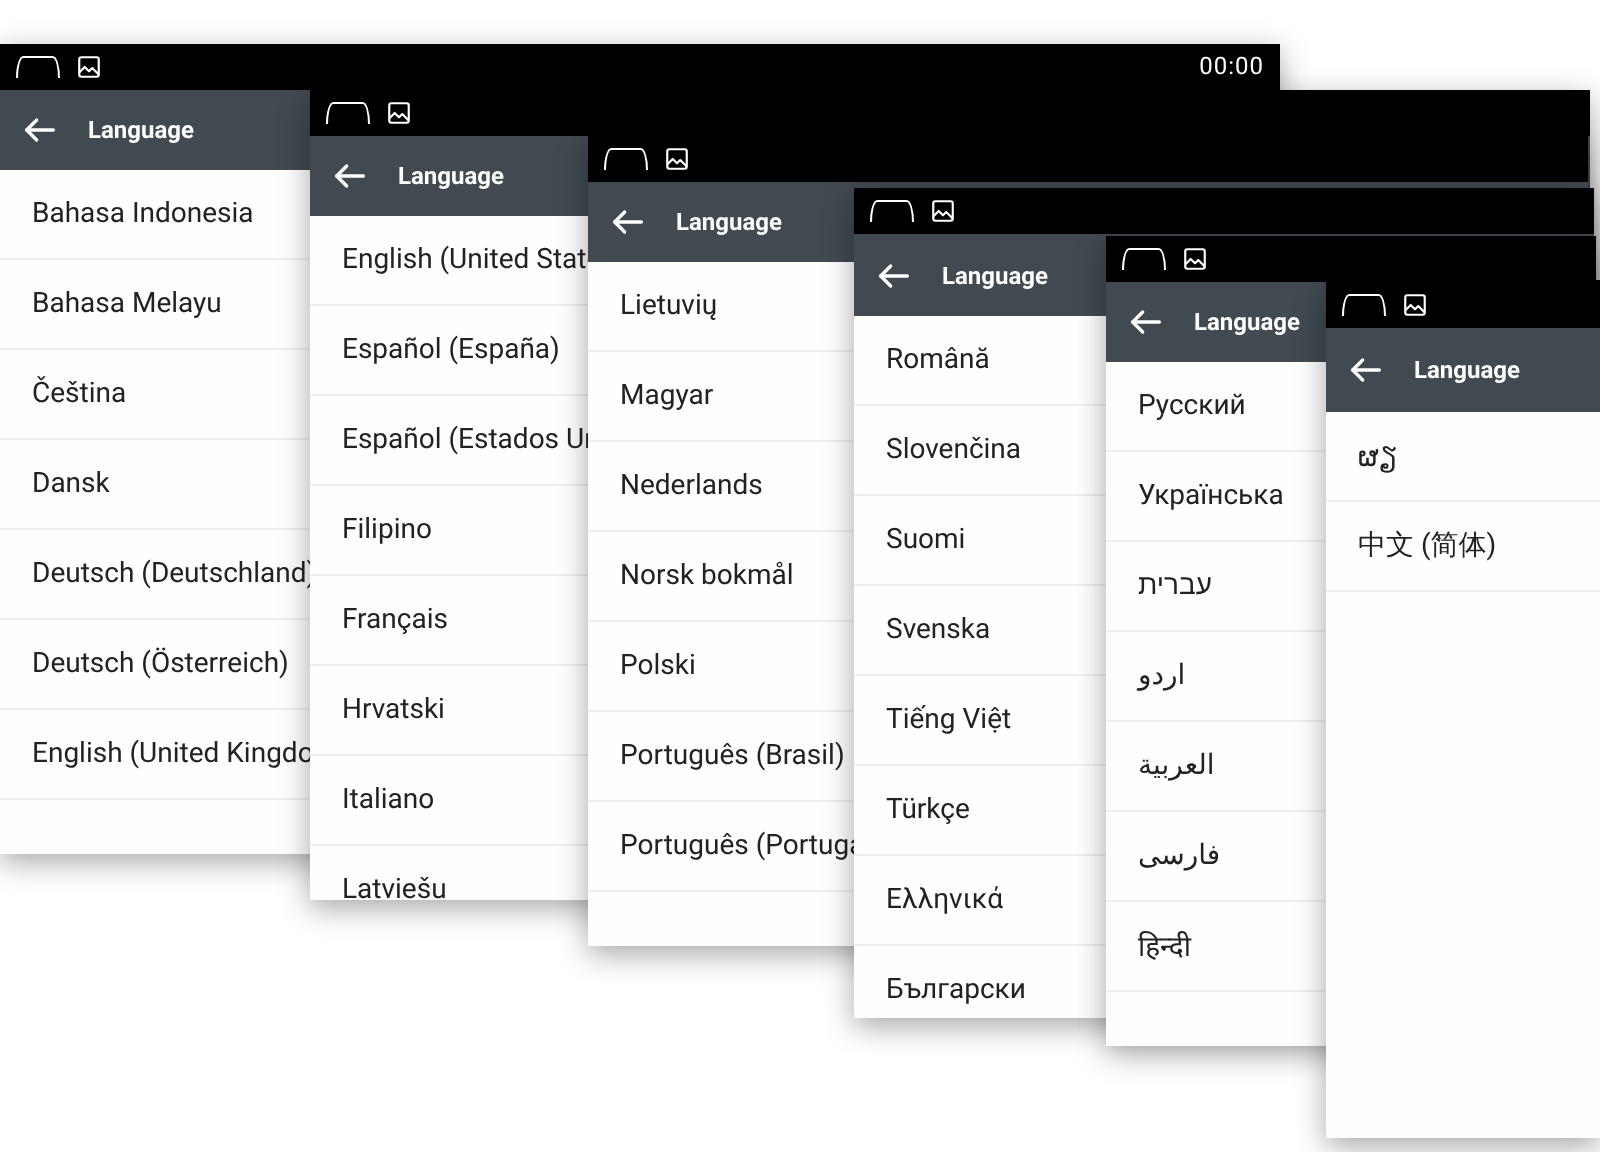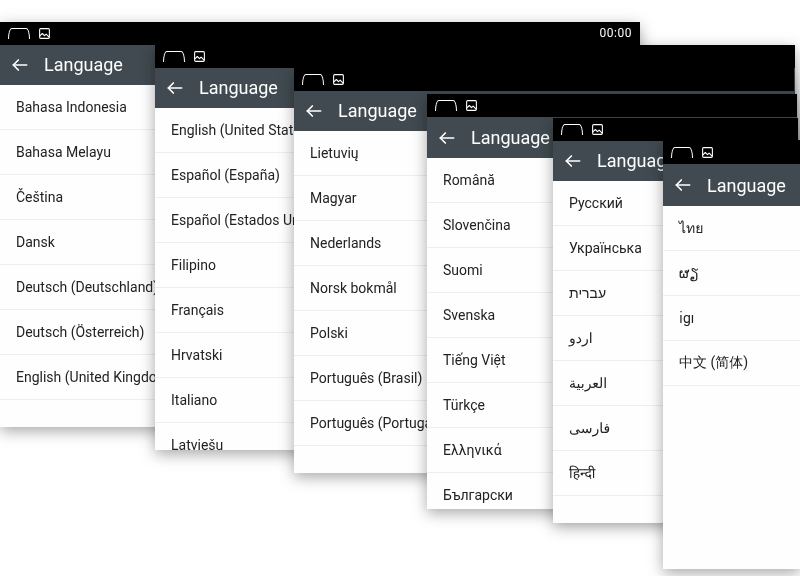--- a/index.html
+++ b/index.html
@@ -50,22 +50,22 @@
   .titlebar {
     background: #404a50;
     height: 42px;
     display: flex;
     align-items: center;
     padding: 0 10px;
     gap: 14px;
     color: #ffffff;
   }
   .titlebar .title {
-    font-size: 18px;
-    font-weight: 400;
+    font-size: 12px;
+    font-weight: 700;
   }
   .back-arrow svg { display: block; }
   .list {
     flex: 1 1 auto;
     overflow: hidden;
     background: #fefefe;
   }
   .row {
     height: 44px;
     padding: 0 16px;
@@ -248,19 +248,17 @@
       <div class="titlebar">
         <span class="back-arrow">
           <svg width="20" height="20" viewBox="0 0 24 24" fill="none" stroke="#ffffff" stroke-width="2" stroke-linecap="round" stroke-linejoin="round">
             <line x1="20" y1="12" x2="4" y2="12"></line>
             <polyline points="10 18 4 12 10 6"></polyline>
           </svg>
         </span>
         <span class="title">Language</span>
       </div>
       <div class="list">
-        <div class="row">ไทย</div>
         <div class="row">ຜຽ</div>
-        <div class="row">ı̇gı</div>
         <div class="row">中文 (简体)</div>
       </div>
     </div>
   </div>
 
 </body></html>

